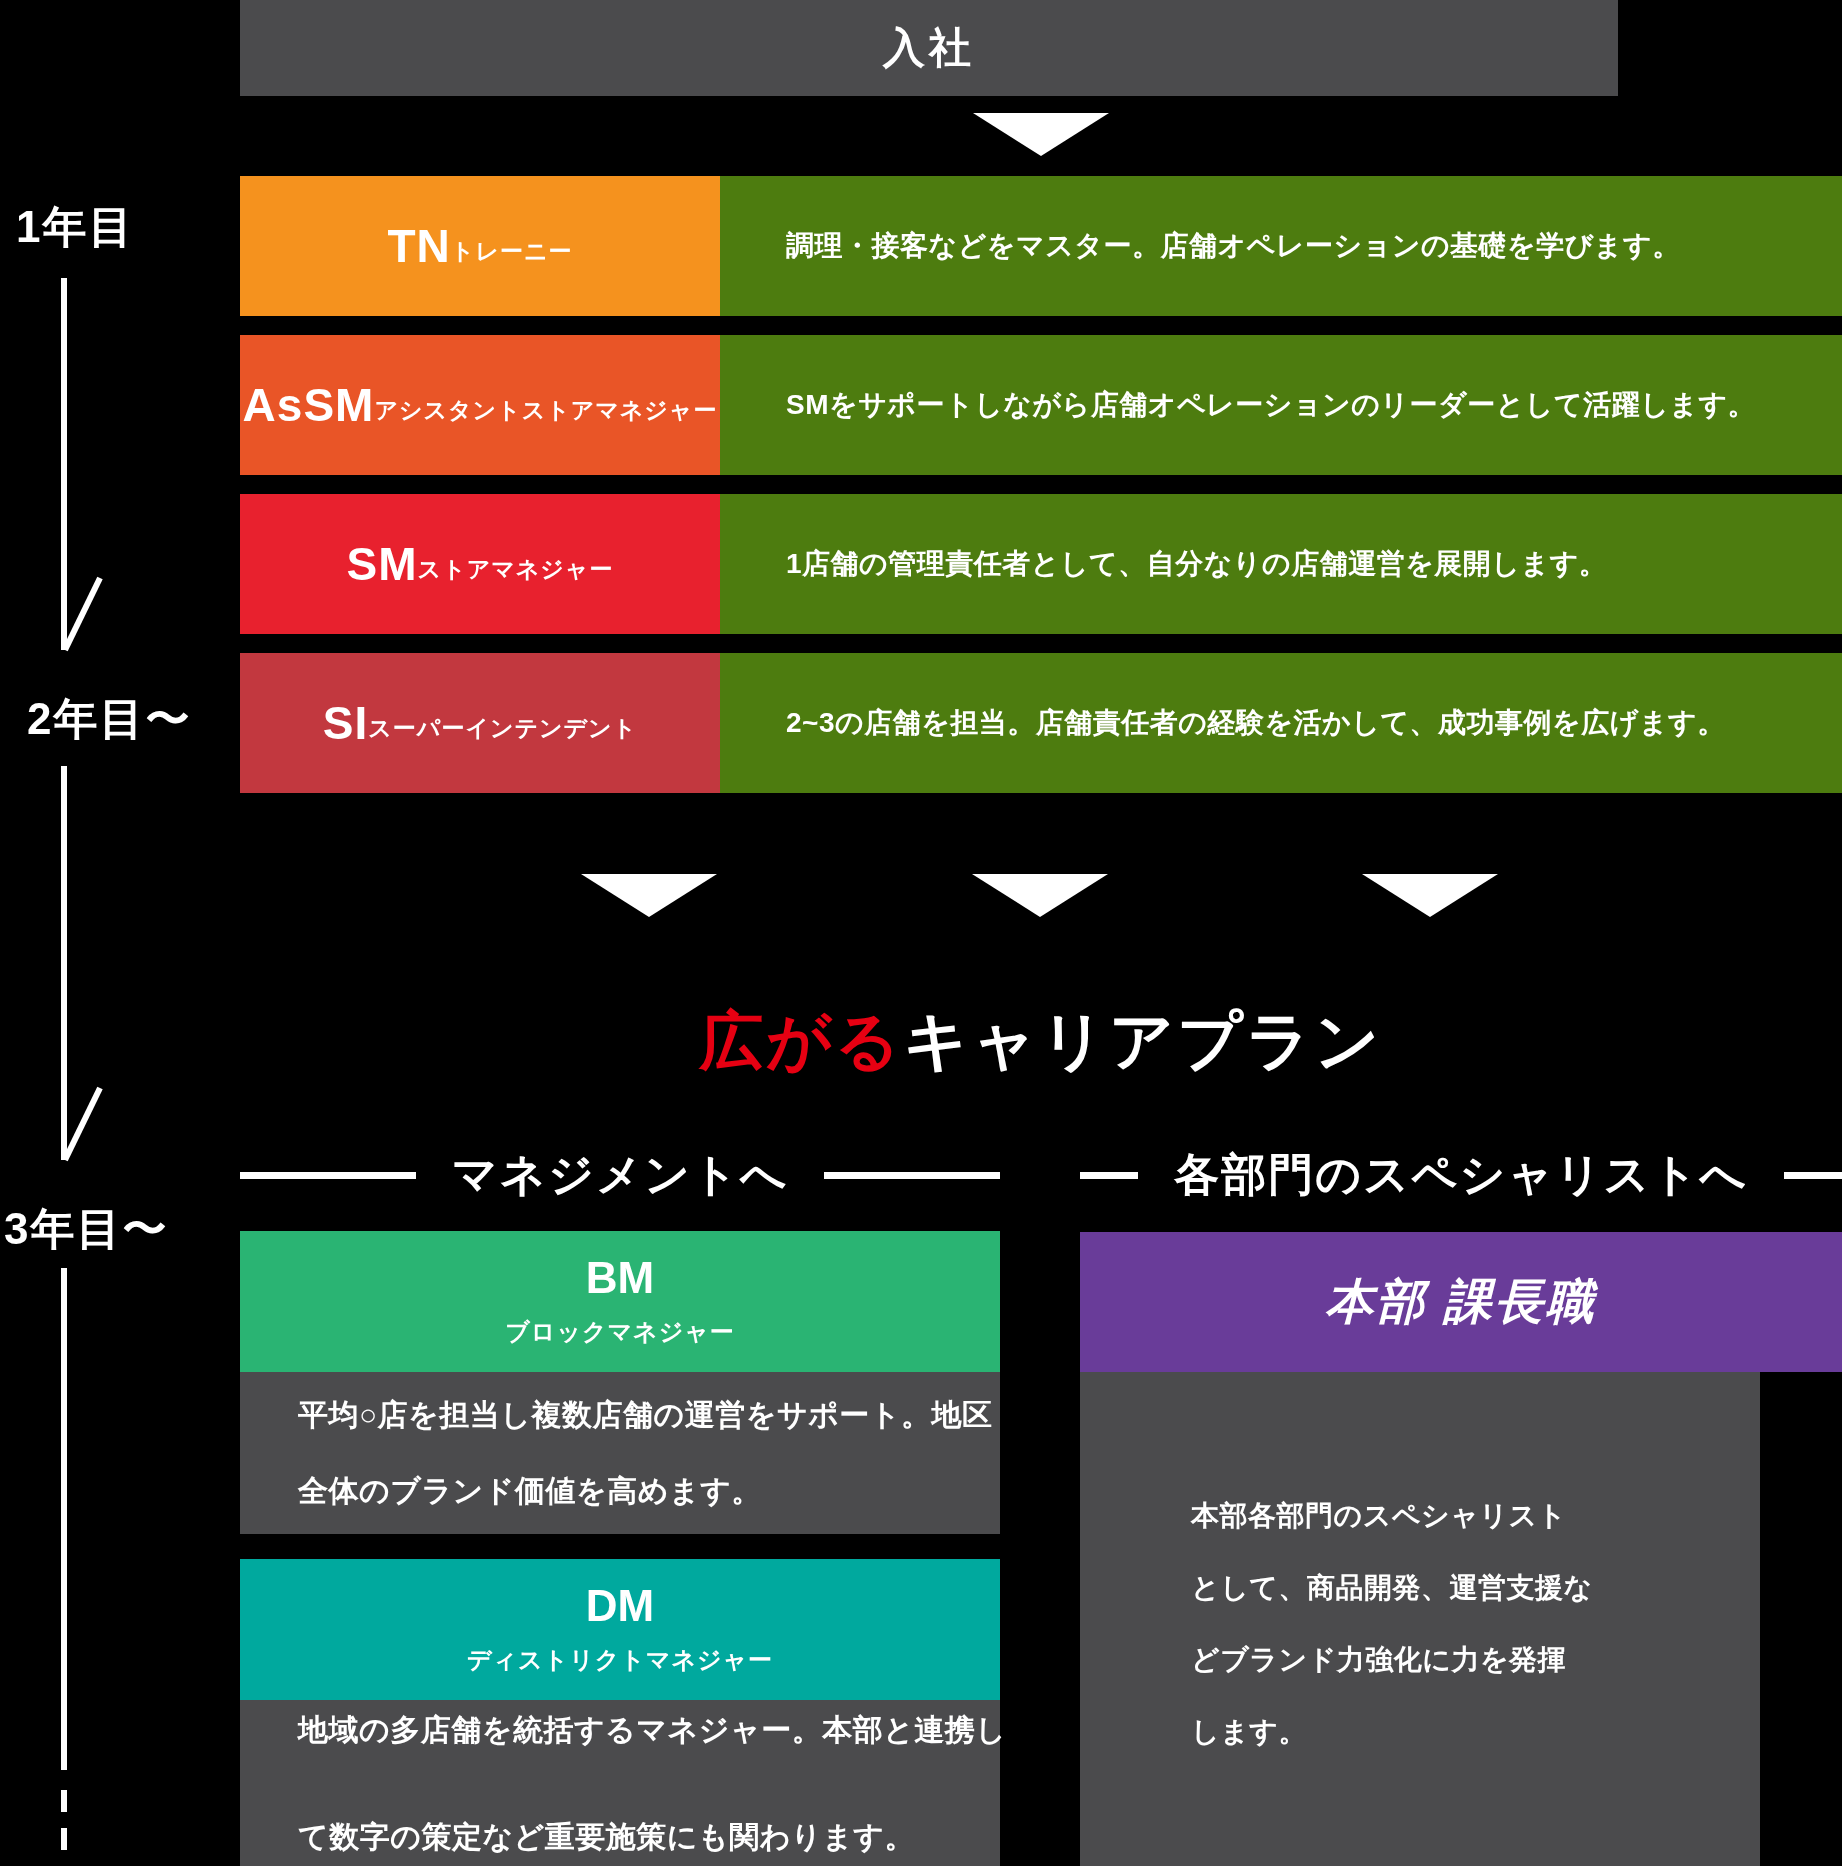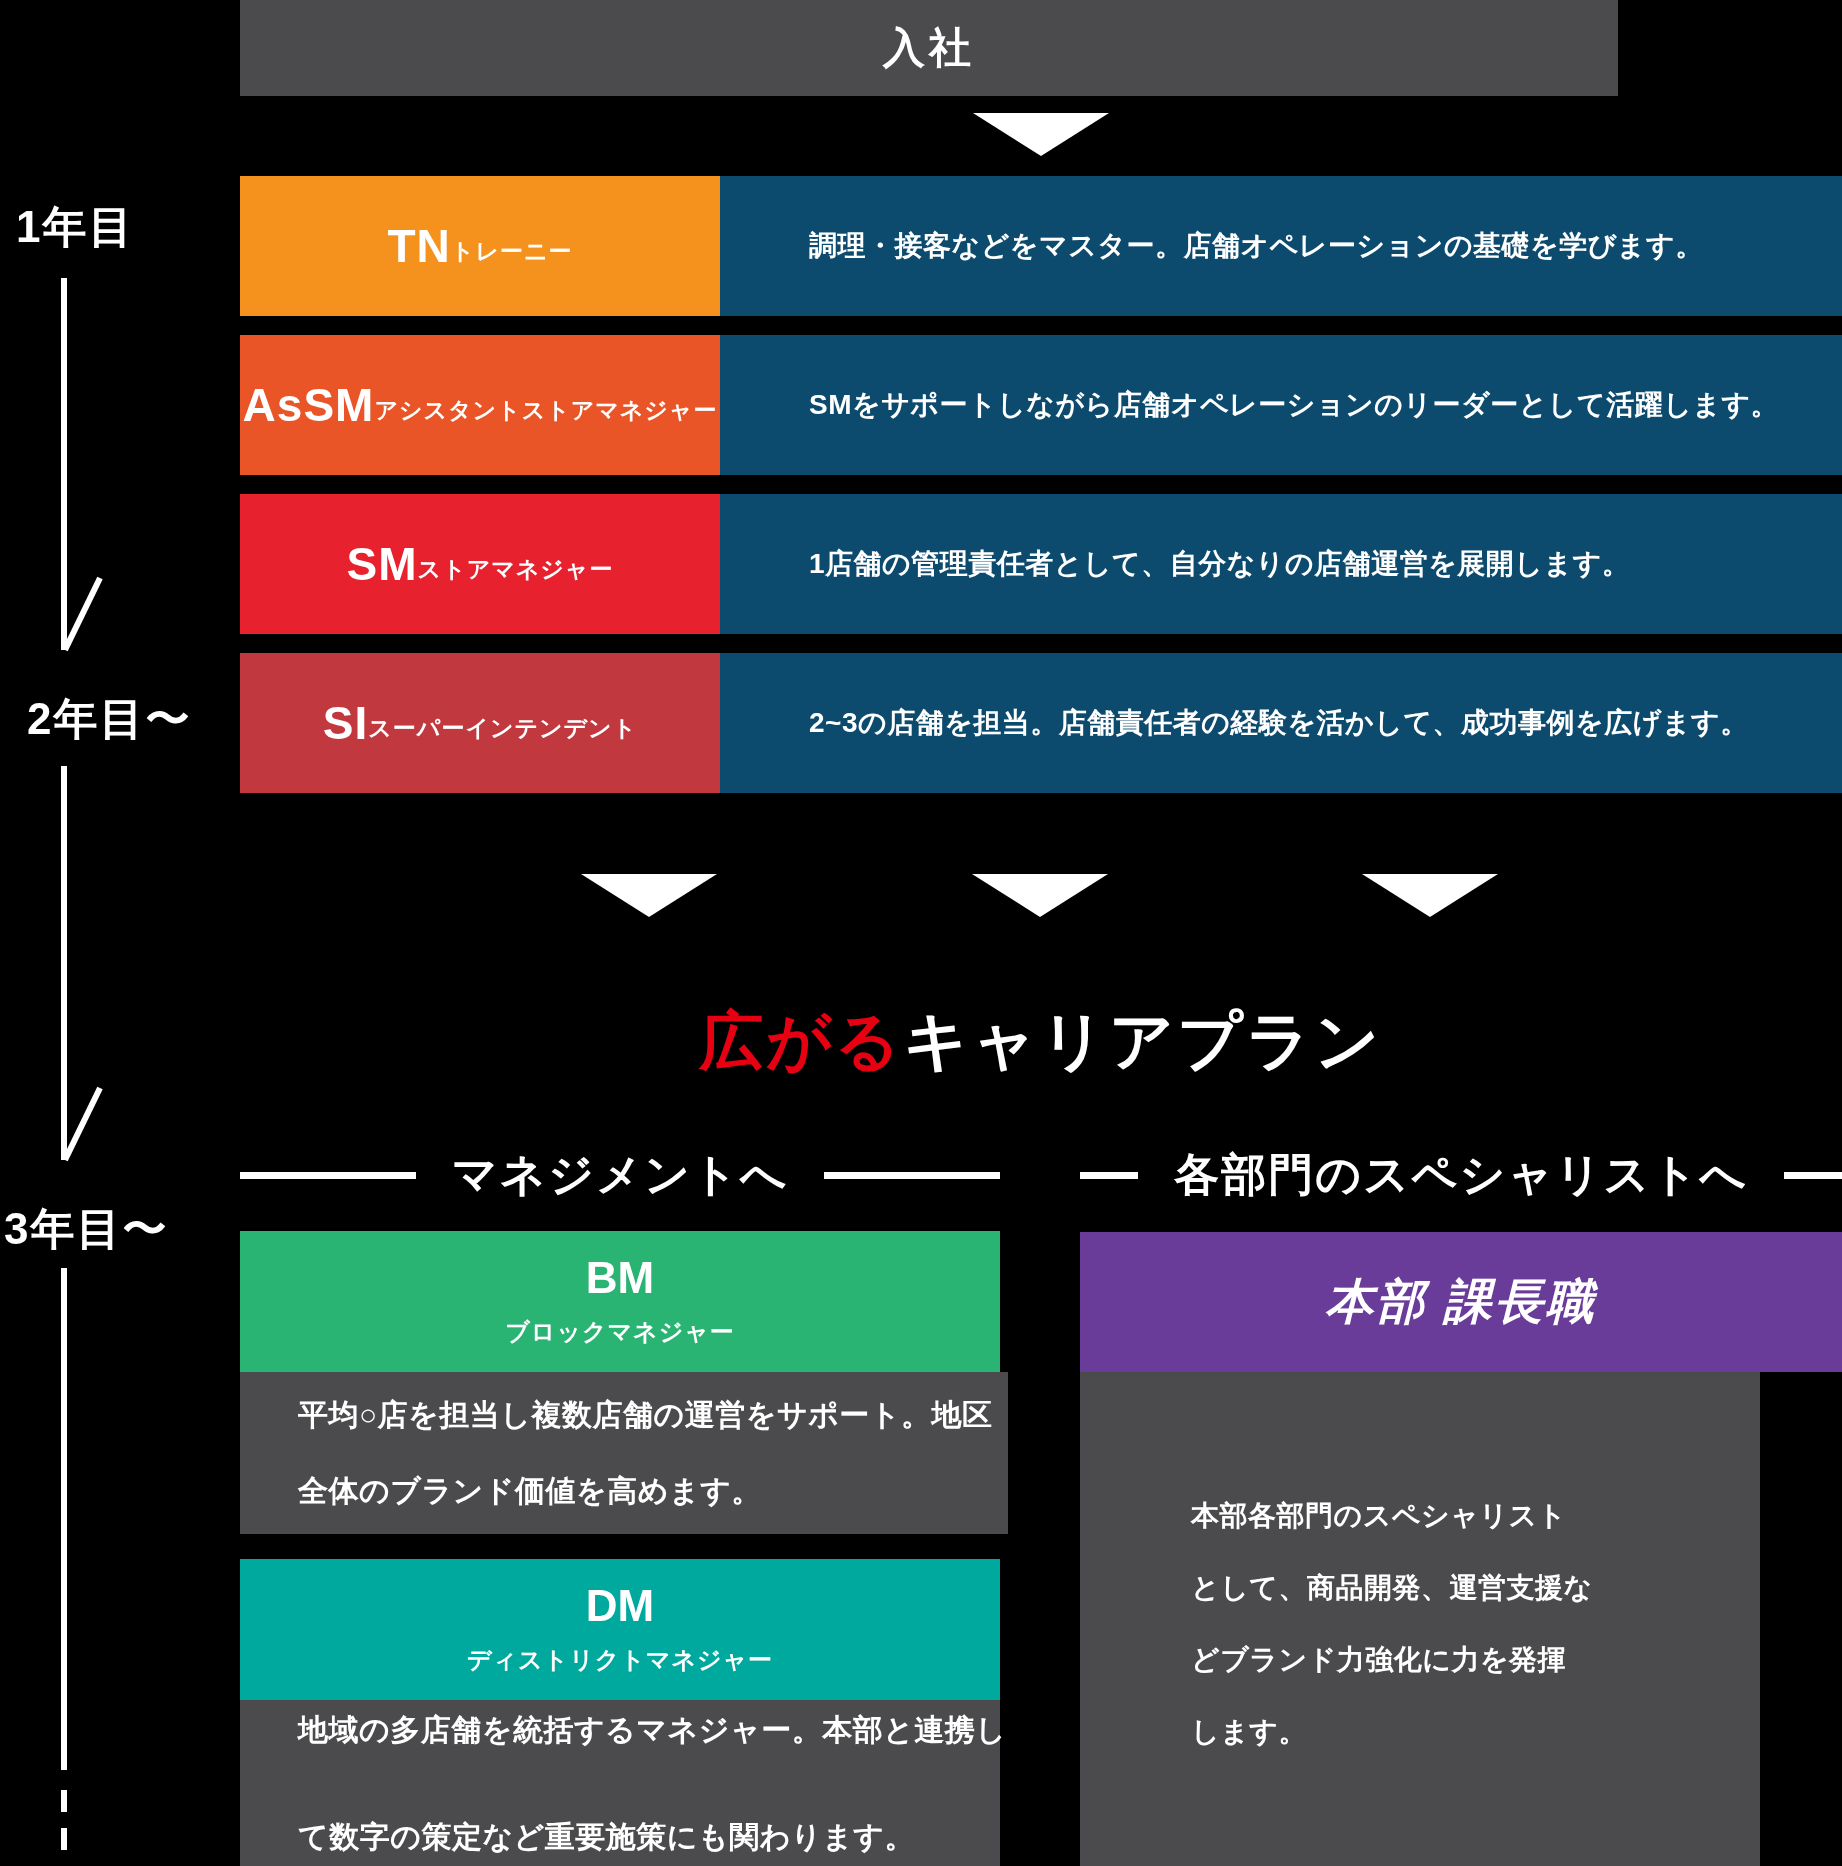--- a/index.html
+++ b/index.html
@@ -16,22 +16,22 @@
   .tri{width:0;height:0;border-left:68px solid transparent;border-right:68px solid transparent;
     border-top:43px solid #fff;}
   
   .year{font-size:44px;font-weight:800;letter-spacing:2px;white-space:nowrap;}
   
   .stage-row{left:240px;width:1602px;height:140px;display:flex;}
   .stage-badge{width:480px;flex:0 0 480px;display:flex;
     align-items:center;justify-content:center;}
   .stage-acronym{font-size:46px;font-weight:800;line-height:1;letter-spacing:1px;}
   .stage-name{font-size:23px;font-weight:800;margin-top:10px;letter-spacing:1px;}
-  .stage-desc{flex:1;background:#0c4a6e;display:flex;align-items:center;
-    padding-left:89px;font-size:28px;font-weight:700;letter-spacing:.5px;white-space:nowrap;}
+  .stage-desc{flex:1;background:#4d7c0f;display:flex;align-items:center;
+    padding-left:66px;font-size:28px;font-weight:700;letter-spacing:.5px;white-space:nowrap;}
   
   .expand-title{left:240px;top:998px;width:1602px;text-align:center;
     font-size:64px;font-weight:800;letter-spacing:3px;white-space:nowrap;}
   
   .branch-header{height:60px;display:flex;align-items:center;gap:36px;}
   .branch-header .rule{flex:1;height:7px;background:#fff;}
   .branch-header .bh-text{font-size:45px;font-weight:800;letter-spacing:2px;white-space:nowrap;}
   
   .role-box{display:flex;flex-direction:column;align-items:center;justify-content:center;}
   .role-acronym{font-size:44px;font-weight:800;line-height:1;}
@@ -124,21 +124,21 @@
   <div class="abs branch-header" style="left:1080px;top:1145px;width:762px;">
     <div class="rule"></div>
     <div class="bh-text">各部門のスペシャリストへ</div>
     <div class="rule"></div>
   </div>
 
   <div class="abs role-box" style="left: 240px; top: 1231px; width: 760px; height: 141px; background: rgb(42, 180, 115);">
     <div class="role-acronym">BM</div>
     <div class="role-name">ブロックマネジャー</div>
   </div>
-  <div class="abs role-desc mgmt-desc" style="left:240px;top:1372px;width:702px;height:162px;padding-right:8px;">
+  <div class="abs role-desc mgmt-desc" style="left:240px;top:1372px;width:702px;height:162px;padding-right:0;">
     <div class="line">平均○店を担当し複数店舗の運営をサポート。地区</div>
     <div class="line">全体のブランド価値を高めます。</div>
   </div>
 
   <div class="abs role-box" style="left: 240px; top: 1559px; width: 760px; height: 141px; background: rgb(0, 169, 158);">
     <div class="role-acronym">DM</div>
     <div class="role-name">ディストリクトマネジャー</div>
   </div>
   <div class="abs role-desc mgmt-desc" style="left:240px;top:1700px;width:702px;height:166px;gap:31px;">
     <div class="line">地域の多店舗を統括するマネジャー。本部と連携し</div>

